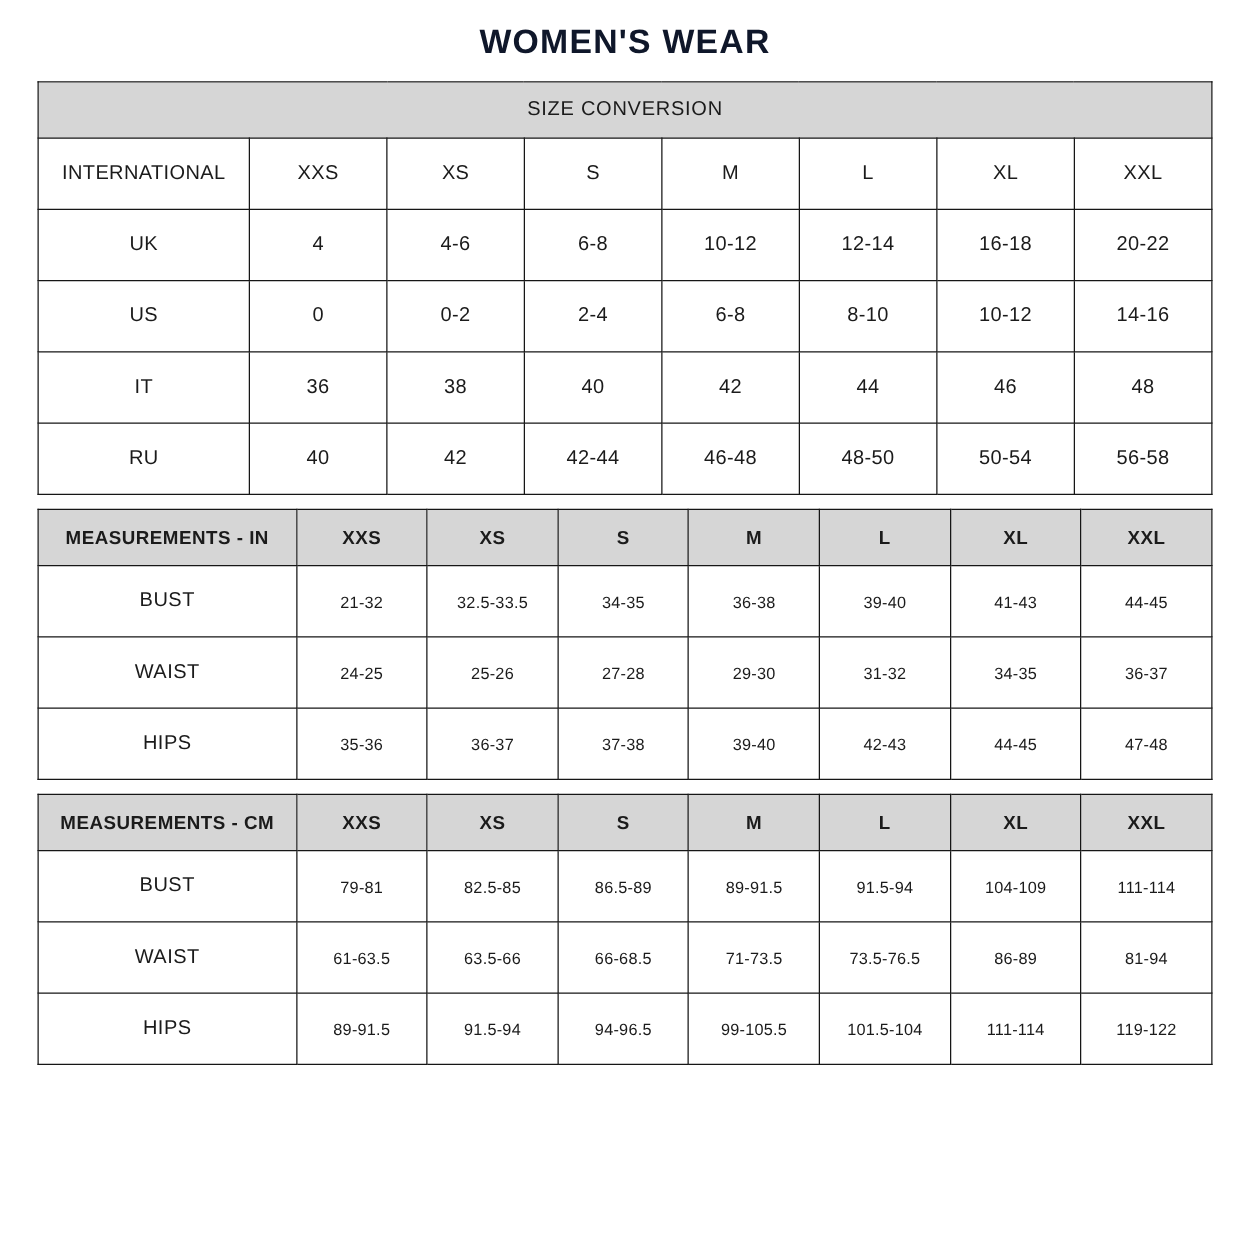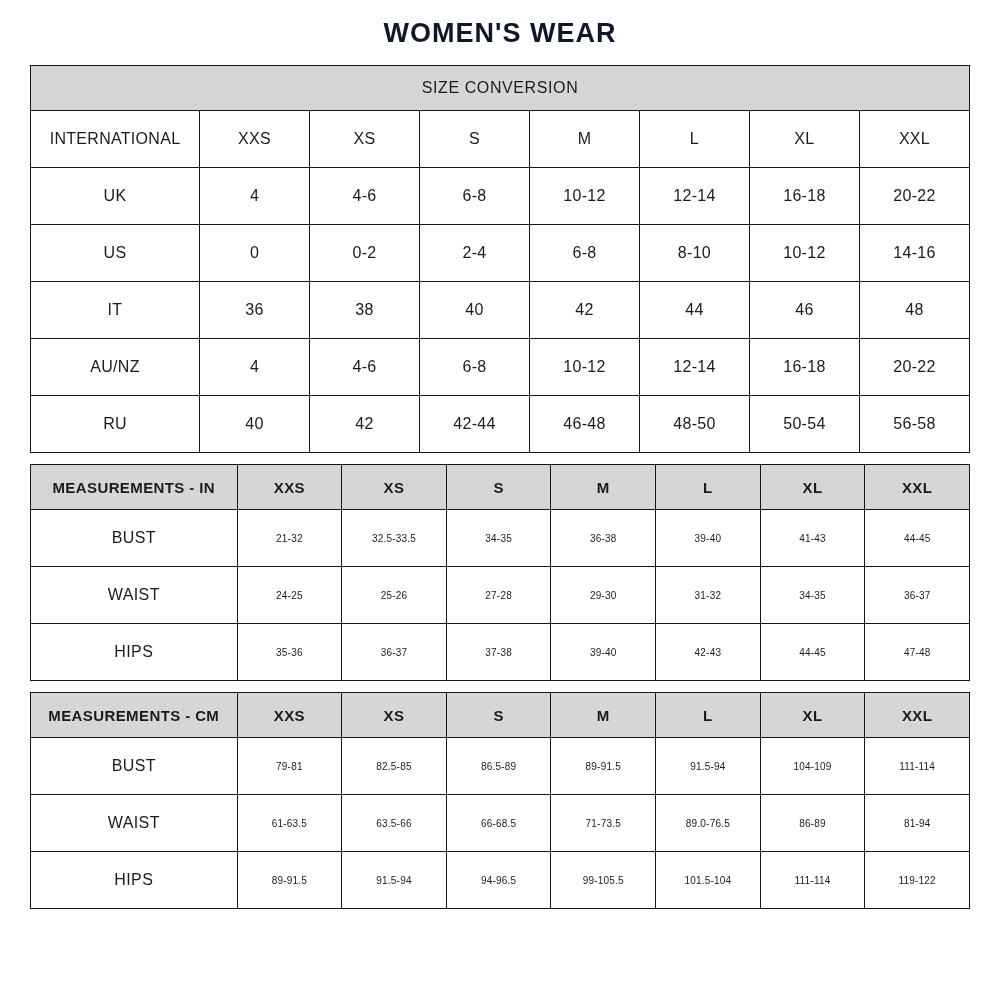--- a/index.html
+++ b/index.html
@@ -64,21 +64,21 @@
   .tm td {
     height: 56px;
     margin-left: 44px;
   }
   .tm td.rowlabel {
     font-size: 16px;
     font-weight: 400;
     letter-spacing: 0.4px;
   }
   .tm td.val {
-    font-size: 10px;
+    font-size: 13px;
     font-weight: 400;
     letter-spacing: 0.2px;
   }
 </style>
 </head>
 <body>
 
 <div class="page">
 
   <h1 class="page-title">WOMEN'S WEAR</h1>
@@ -134,30 +134,20 @@
         <td>IT</td>
         <td>36</td>
         <td>38</td>
         <td>40</td>
         <td>42</td>
         <td>44</td>
         <td>46</td>
         <td>48</td>
       </tr>
       <tr>
-        <td>AU/NZ</td>
-        <td>4</td>
-        <td>4-6</td>
-        <td>6-8</td>
-        <td>10-12</td>
-        <td>12-14</td>
-        <td>16-18</td>
-        <td>20-22</td>
-      </tr>
-      <tr>
         <td>RU</td>
         <td>40</td>
         <td>42</td>
         <td>42-44</td>
         <td>46-48</td>
         <td>48-50</td>
         <td>50-54</td>
         <td>56-58</td>
       </tr>
     </tbody>
@@ -253,21 +243,21 @@
         <td class="val">91.5-94</td>
         <td class="val">104-109</td>
         <td class="val">111-114</td>
       </tr>
       <tr>
         <td class="rowlabel">WAIST</td>
         <td class="val">61-63.5</td>
         <td class="val">63.5-66</td>
         <td class="val">66-68.5</td>
         <td class="val">71-73.5</td>
-        <td class="val">89.0-76.5</td>
+        <td class="val">73.5-76.5</td>
         <td class="val">86-89</td>
         <td class="val">81-94</td>
       </tr>
       <tr>
         <td class="rowlabel">HIPS</td>
         <td class="val">89-91.5</td>
         <td class="val">91.5-94</td>
         <td class="val">94-96.5</td>
         <td class="val">99-105.5</td>
         <td class="val">101.5-104</td>

